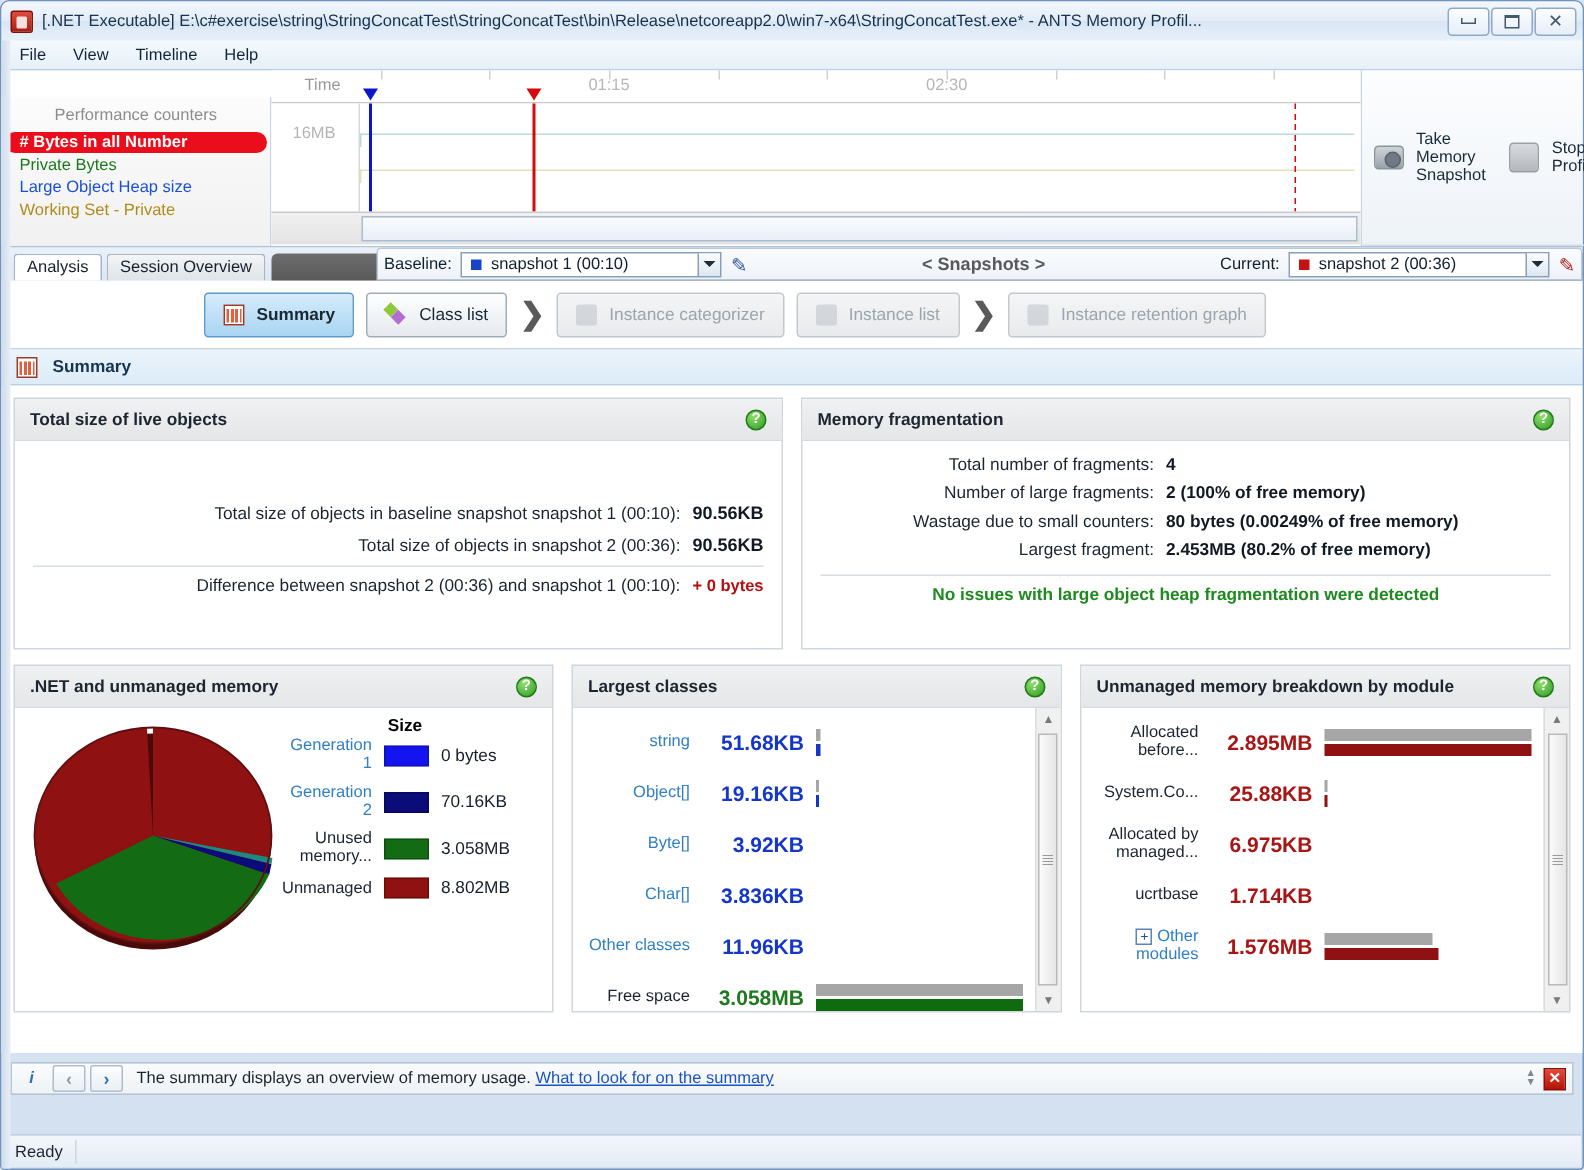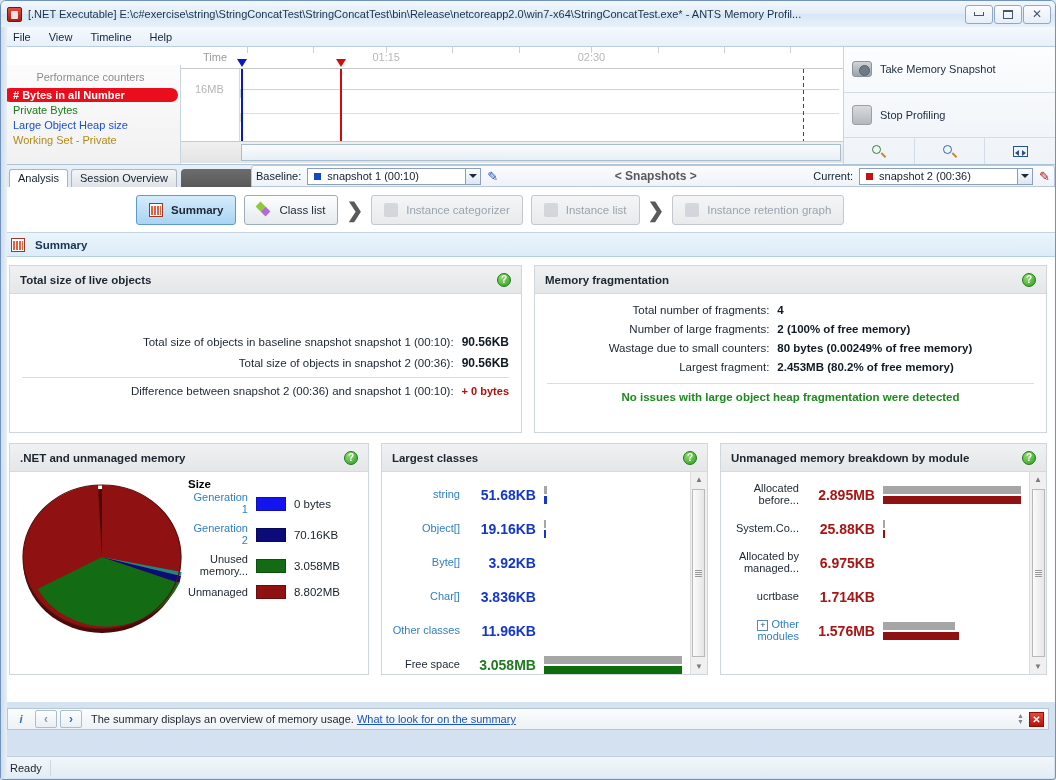--- a/index.html
+++ b/index.html
@@ -103,23 +103,23 @@
   }
   .tl-scroll {
     height:22px; background:linear-gradient(to bottom,#f0f0f0,#e3e3e3);
     border-top:1px solid #c9c9c9; position:relative;
   }
   .tl-scroll-thumb {
     position:absolute; left:60px; top:2px; height:17px; right:2px;
     background:linear-gradient(to bottom,#fafcff,#e8eef6); border:1px solid #a8bdd2;
   }
   .actions {
-    width:212px; border-left:1px solid #c8d4e0;
+    width:148px; border-left:1px solid #c8d4e0;
     background:linear-gradient(to bottom,#fcfdfe,#eef3f8);
-    display:flex; flex-direction:column;
+    display:flex; 
   }
   .act-btn {
     flex:1; display:flex; align-items:center; gap:8px; padding:0 8px;
     border-bottom:1px solid #d3dde7; font-size:11px; color:#1a2a3a;
   }
   .cam-icon {
     width:20px; height:16px; border-radius:3px;
     background:linear-gradient(to bottom,#cfd4d8,#9aa3ab); border:1px solid #8b949c;
     position:relative; flex:none;
   }
@@ -275,21 +275,21 @@
   .frag-rows .v { font-weight:bold; font-size:11.5px; color:#111a24; }
 
   .row2 { display:flex; gap:12px; height:232px; margin-top:10px; }
 
   
   .pie-wrap { display:flex; height:100%; padding-top:4px; }
   .pie {
     width:172px; height:158px; display:flex; align-items:center; justify-content:center;
   }
   .legend { flex:1; padding-right:6px; }
-  .legend-head { text-align:left; font-weight:bold; font-size:11.5px; padding-right:4px; margin-bottom:2px; }
+  .legend-head { text-align:center; font-weight:bold; font-size:11.5px; padding-right:4px; margin-bottom:2px; }
   .legend-row { display:flex; align-items:center; gap:8px; margin-bottom:8px; }
   .legend-row .lbl {
     flex:1; text-align:right; color:#2f7fc4; font-size:11px; line-height:1.05;
   }
   .swatch { width:30px; height:14px; flex:none; border:1px solid rgba(0,0,0,.25); }
   .legend-row .val { width:62px; font-size:11.5px; color:#16202a; }
 
   
   .listbody { flex:1; display:flex; overflow:hidden; }
   .listrows { flex:1; padding:6px 0 0 0; }

